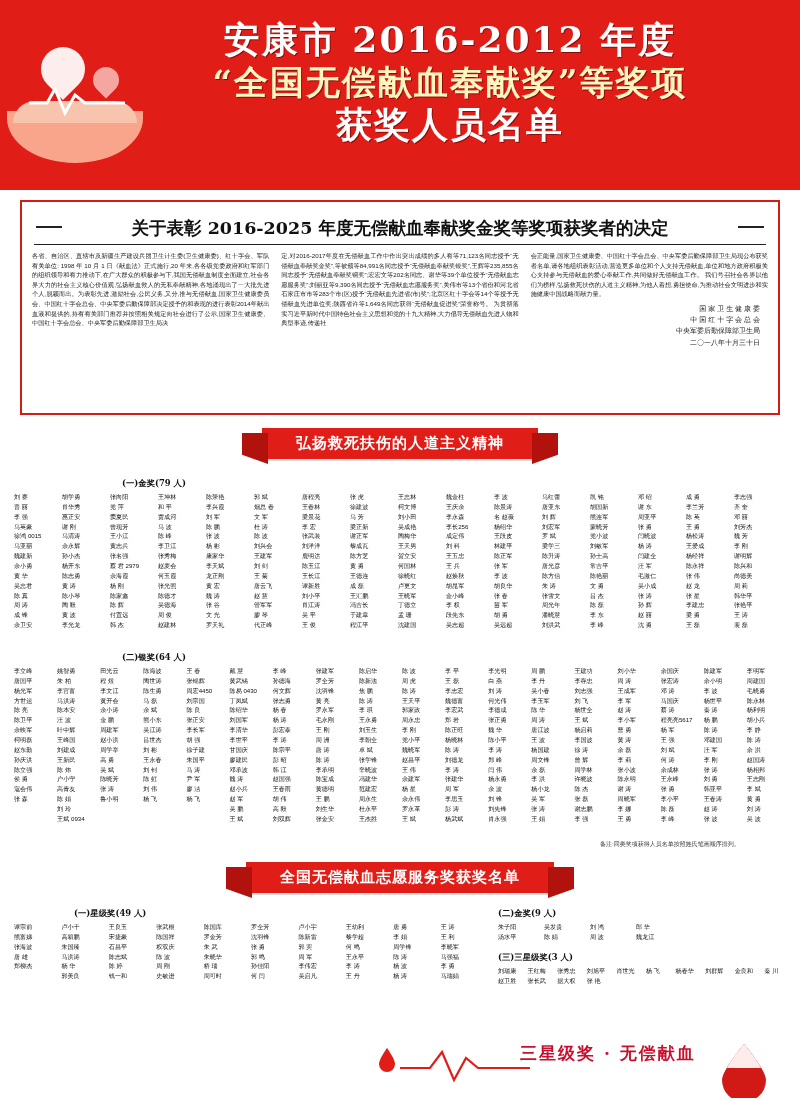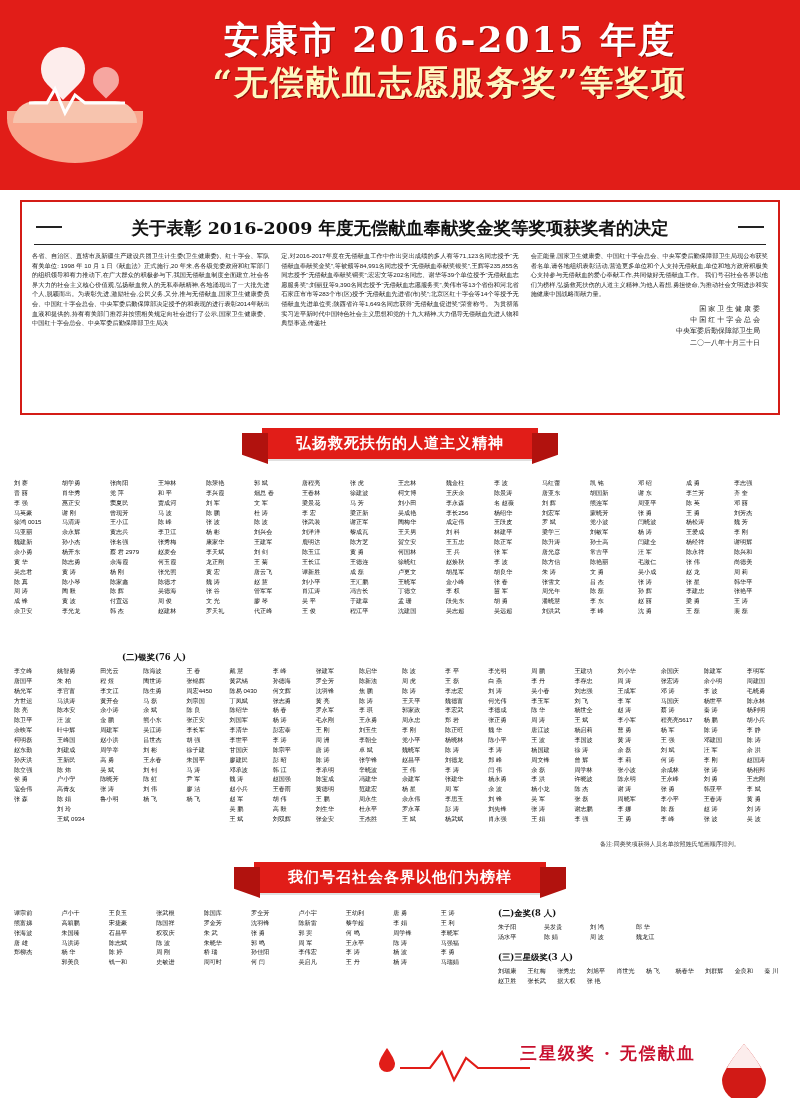--- a/index.html
+++ b/index.html
@@ -148,27 +148,28 @@
 <div class="banner">
   <div class="hand-graphic">
     <div class="drop"></div>
     <div class="drop2"></div>
     <div class="palm"></div>
     <svg class="pulse" viewBox="0 0 96 36">
       <polyline points="0,22 18,22 26,8 36,32 46,14 56,22 96,22" fill="none" stroke="#ffffff" stroke-width="3"></polyline>
     </svg>
   </div>
   <div class="banner-title">
-    <div class="bt1">安康市 2016-2015 年度</div>
-    <div class="bt2">“无偿献血志愿服务奖”等奖项</div>
+    <div class="bt1">安康市 2016-2012 年度</div>
+    <div class="bt2">“全国无偿献血奉献奖”等奖项</div>
+    <div class="bt3">获奖人员名单</div>
   </div>
 </div>
 
 <div class="doc">
-  <div class="doc-title">关于表彰 2016-2009 年度无偿献血奉献奖金奖等奖项获奖者的决定</div>
+  <div class="doc-title">关于表彰 2016-2025 年度无偿献血奉献奖金奖等奖项获奖者的决定</div>
   <div class="doc-rule"></div>
   <div class="doc-cols">
     <div>各省、自治区、直辖市及新疆生产建设兵团卫生计生委(卫生健康委)、红十字会、军队有关单位:
 1998 年 10 月 1 日《献血法》正式施行,20 年来,各各级党委政府和红军部门的组织领导和有力推动下,在广大群众的积极参与下,我国无偿献血制度全面建立,社会各界大力的社会主义核心价值观,弘扬献血救人的无私奉献精神,各地涌现出了一大批先进个人,脱颖而出。为表彰先进,激励社会,公民义务,又分,推与无偿献血,国家卫生健康委员会、中国红十字会总会、中央军委后勤保障部决定授予的和表现的进行表彰2014年献出血液和提供的,持有有关部门推荐并按照相关规定向社会进行了公示,国家卫生健康委、中国红十字会总会、中央军委后勤保障部卫生局决</div>
     <div>定,对2016-2017年度在无偿献血工作中作出突出成绩的多人有等71,123名同志授予“无偿献血奉献奖金奖”,等被颁等84,991名同志授予“无偿献血奉献奖银奖”,王辉等235,855名同志授予“无偿献血奉献奖铜奖”;宏宏文等202名同志、谢华等39个单位授予“无偿献血志愿服务奖”;刘丽亚等9,390名同志授予“无偿献血志愿服务奖”,关伟市等13个省份和河北省石家庄市市等283个市(区)授予“无偿献血先进省(市)奖”;北京区红十字会等14个等授予无偿献血先进单位奖;陕西省许等1,649名同志获得“无偿献血促进奖”荣誉称号。
 为贯彻落实习近平新时代中国特色社会主义思想和党的十九大精神,大力倡导无偿献血先进人物和典型事迹,传递社</div>
     <div>
       <div>会正能量,国家卫生健康委、中国红十字会总会、中央军委后勤保障部卫生局现公布获奖者名单,请各地组织表彰活动,营造更多单位和个人支持无偿献血,单位和地方政府积极关心支持参与无偿献血的爱心奉献工作,共同做好无偿献血工作。
 我们号召社会各界以他们为榜样,弘扬救死扶伤的人道主义精神,为他人着想,勇担使命,为推动社会文明进步和实施健康中国战略而献力量。</div>
       <div class="doc-sign" style="white-space:pre-line;">国 家 卫 生 健 康 委
@@ -177,20 +178,21 @@
 二〇一八年十月三十日</div>
     </div>
   </div>
 </div>
 
 <div class="ribbon-wrap" style="top:428px;">
   <span class="ribbon">弘扬救死扶伤的人道主义精神</span>
 </div>
 
 <div class="section" id="gold" style="left:14px; top:478px; width:772px;">
+  <div class="grp-title" style="margin-left:108px;">(一)金奖(79 人)</div>
   <div class="col-block" id="gold-cols" style="gap: 4px;">
       <div class="name-col" style="width: 44px;">
         <span style="font-size: 6.1px; line-height: 1.62;">刘 赛</span>
         <span style="font-size: 6.1px; line-height: 1.62;">晋 丽</span>
         <span style="font-size: 6.1px; line-height: 1.62;">李 强</span>
         <span style="font-size: 6.1px; line-height: 1.62;">马英豪</span>
         <span style="font-size: 6.1px; line-height: 1.62;">徐鸿 0015</span>
         <span style="font-size: 6.1px; line-height: 1.62;">马亚丽</span>
         <span style="font-size: 6.1px; line-height: 1.62;">魏建新</span>
         <span style="font-size: 6.1px; line-height: 1.62;">余小勇</span>
@@ -438,21 +440,21 @@
         <span style="font-size: 6.1px; line-height: 1.62;">周 莉</span>
         <span style="font-size: 6.1px; line-height: 1.62;">韩华平</span>
         <span style="font-size: 6.1px; line-height: 1.62;">张艳平</span>
         <span style="font-size: 6.1px; line-height: 1.62;">王 涛</span>
         <span style="font-size: 6.1px; line-height: 1.62;">裴 磊</span>
       </div>
     </div>
 </div>
 
 <div class="section" id="silver" style="left:14px; top:652px; width:772px;">
-  <div class="grp-title" style="margin-left:108px;">(二)银奖(76 人)</div>
+  <div class="grp-title" style="margin-left:108px;">(二)银奖(64 人)</div>
   <div class="col-block" id="silver-cols" style="gap: 4px;">
       <div class="name-col" style="width: 44px;">
         <span style="font-size: 6.1px; line-height: 1.62;">李立峰</span>
         <span style="font-size: 6.1px; line-height: 1.62;">唐国平</span>
         <span style="font-size: 6.1px; line-height: 1.62;">杨光军</span>
         <span style="font-size: 6.1px; line-height: 1.62;">方世运</span>
         <span style="font-size: 6.1px; line-height: 1.62;">陈 亮</span>
         <span style="font-size: 6.1px; line-height: 1.62;">陈卫平</span>
         <span style="font-size: 6.1px; line-height: 1.62;">余映军</span>
         <span style="font-size: 6.1px; line-height: 1.62;">柯明磊</span>
@@ -762,24 +764,25 @@
         <span style="font-size: 6.1px; line-height: 1.62;">黄 勇</span>
         <span style="font-size: 6.1px; line-height: 1.62;">刘 涛</span>
         <span style="font-size: 6.1px; line-height: 1.62;">吴 波</span>
       </div>
     </div>
 </div>
 
 <div class="footer-note" style="left:600px; top:840px;">备注:同类奖项获得人员名单按照姓氏笔画顺序排列。</div>
 
 <div class="ribbon-wrap" style="top:862px;">
-  <span class="ribbon">我们号召社会各界以他们为榜样</span>
+  <span class="ribbon">全国无偿献血志愿服务奖获奖名单</span>
 </div>
 
 <div class="section" style="left:14px; top:908px; width:470px;">
+  <div class="grp-title" style="margin-left:60px;">(一)星级奖(49 人)</div>
   <div class="col-block" id="star-cols" style="gap: 4px;">
       <div class="name-col" style="width: 44px;">
         <span style="font-size: 6.1px; line-height: 1.62;">谭宗前</span>
         <span style="font-size: 6.1px; line-height: 1.62;">熊富娣</span>
         <span style="font-size: 6.1px; line-height: 1.62;">张海波</span>
         <span style="font-size: 6.1px; line-height: 1.62;">唐 雄</span>
         <span style="font-size: 6.1px; line-height: 1.62;">郑柳杰</span>
       </div>
       <div class="name-col" style="width: 44px;">
         <span style="font-size: 6.1px; line-height: 1.62;">卢小千</span>
@@ -850,21 +853,21 @@
         <span style="font-size: 6.1px; line-height: 1.62;">王 利</span>
         <span style="font-size: 6.1px; line-height: 1.62;">李晓军</span>
         <span style="font-size: 6.1px; line-height: 1.62;">马强福</span>
         <span style="font-size: 6.1px; line-height: 1.62;">李 勇</span>
         <span style="font-size: 6.1px; line-height: 1.62;">马瑞娟</span>
       </div>
     </div>
 </div>
 
 <div class="section" style="left:498px; top:908px; width:290px;">
-  <div class="grp-title">(二)金奖(8 人)</div>
+  <div class="grp-title">(二)金奖(9 人)</div>
   <div class="col-block" id="svc-gold-cols" style="gap: 6px;">
       <div class="name-col" style="width: 40px;">
         <span style="font-size: 6.1px; line-height: 1.62;">朱子阳</span>
         <span style="font-size: 6.1px; line-height: 1.62;">汤水平</span>
       </div>
       <div class="name-col" style="width: 40px;">
         <span style="font-size: 6.1px; line-height: 1.62;">吴发贵</span>
         <span style="font-size: 6.1px; line-height: 1.62;">陈 娟</span>
       </div>
       <div class="name-col" style="width: 40px;">

